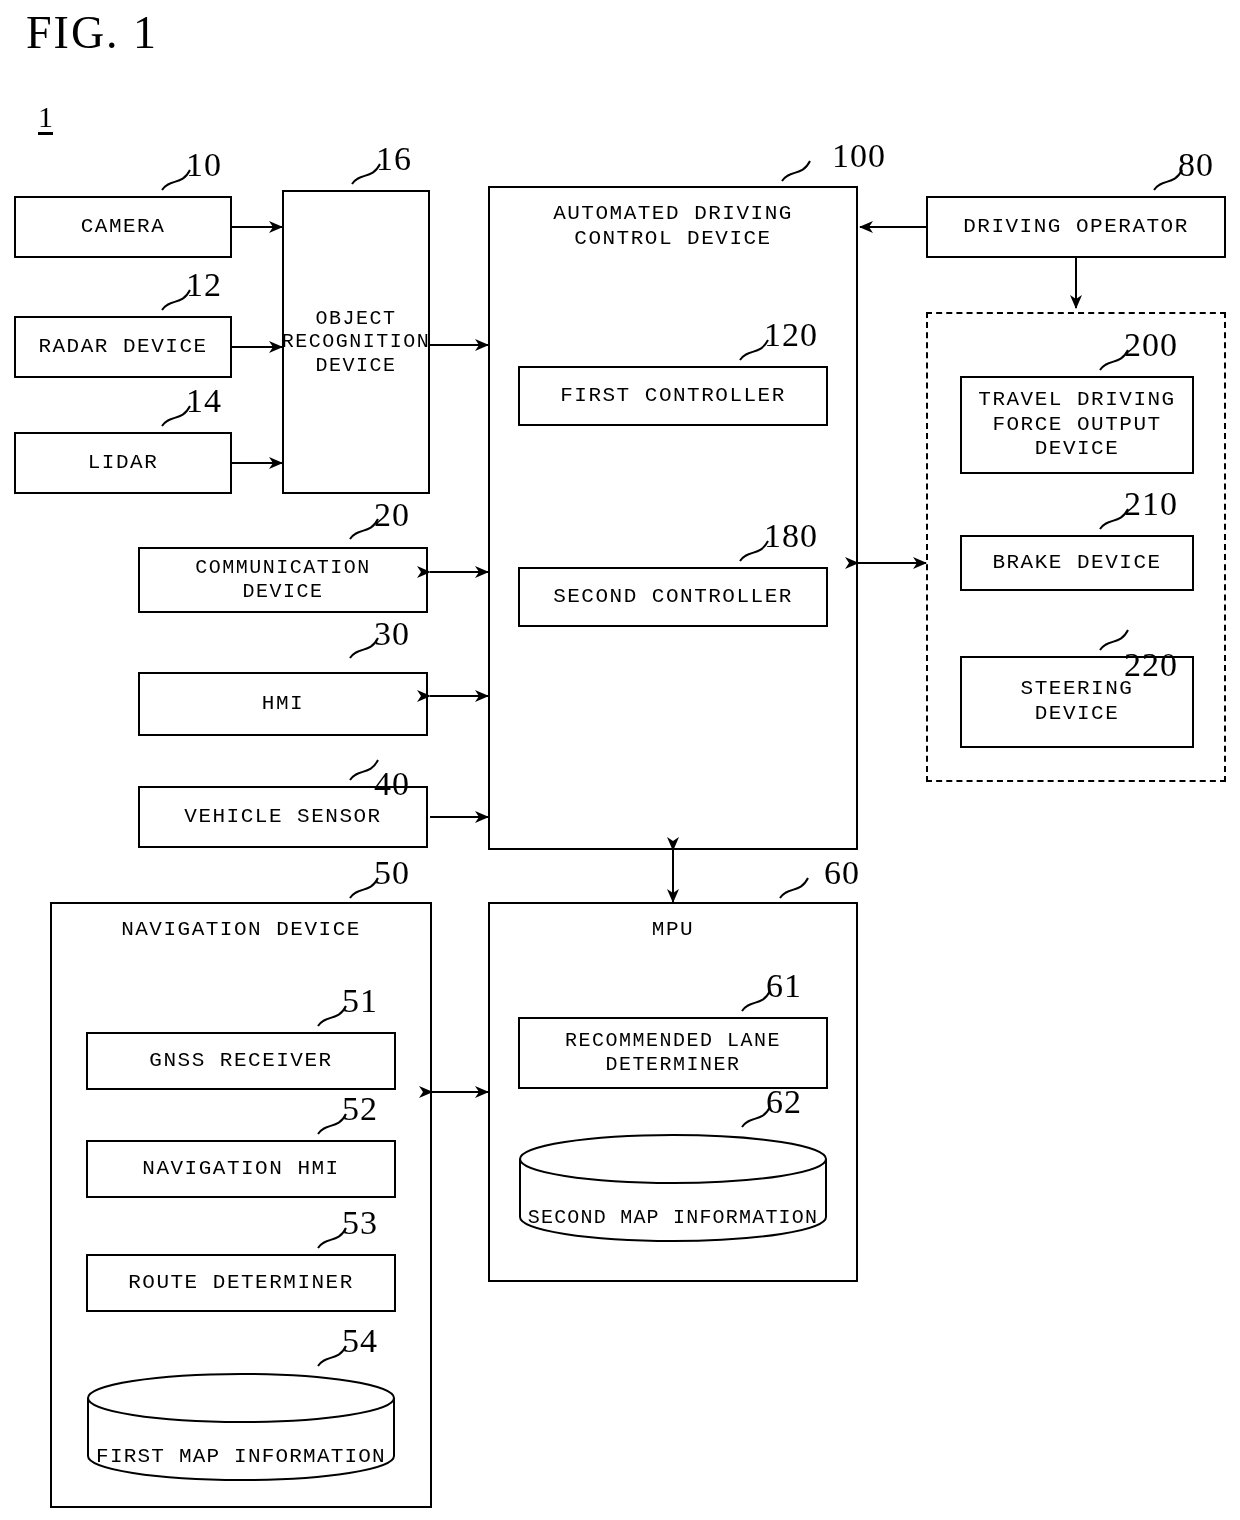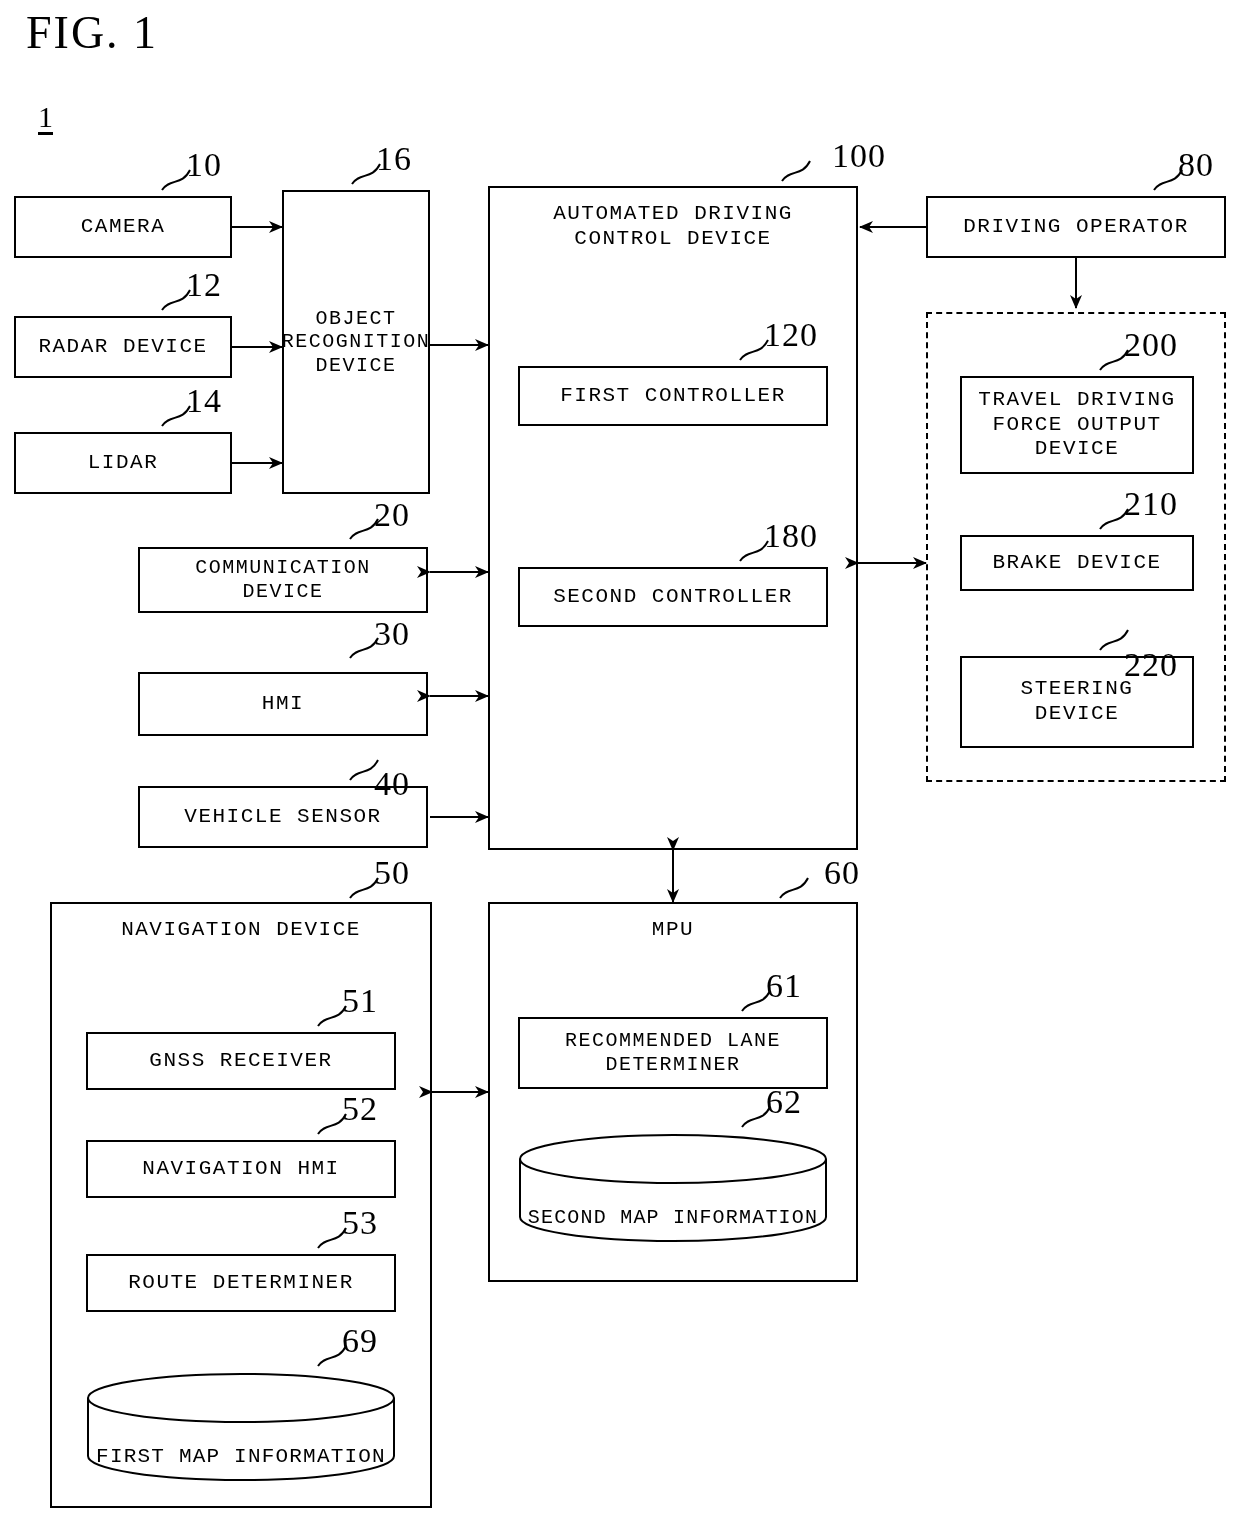--- a/index.html
+++ b/index.html
@@ -310,21 +310,21 @@
       <path d="M2,26 L2,84 A153,24 0 0 0 308,84 L308,26" stroke="#000" stroke-width="2" fill="#fff"></path>
       <ellipse cx="155" cy="26" rx="153" ry="24" stroke="#000" stroke-width="2" fill="#fff"></ellipse>
     </svg>
     <div class="cyl-label">FIRST MAP INFORMATION</div>
   </div>
   <div class="leader" style="left:316px; top:1340px;">
     <svg width="46" height="26">
         <path d="M2,26 C10,14 22,22 30,6" stroke="#000" stroke-width="2" fill="none"></path>
       </svg>
   </div>
-  <div class="ref" style="left:342px; top:1324px;">69</div>
+  <div class="ref" style="left:342px; top:1324px;">54</div>
 
   <div class="blk top-label" style="left:488px; top:902px; width:370px; height:380px;">
     <span>MPU</span>
   </div>
   <div class="leader" style="left:778px; top:872px;">
     <svg width="46" height="26">
         <path d="M2,26 C10,14 22,22 30,6" stroke="#000" stroke-width="2" fill="none"></path>
       </svg>
   </div>
   <div class="ref" style="left:804px; top:856px;margin-left:20px;">60</div>

